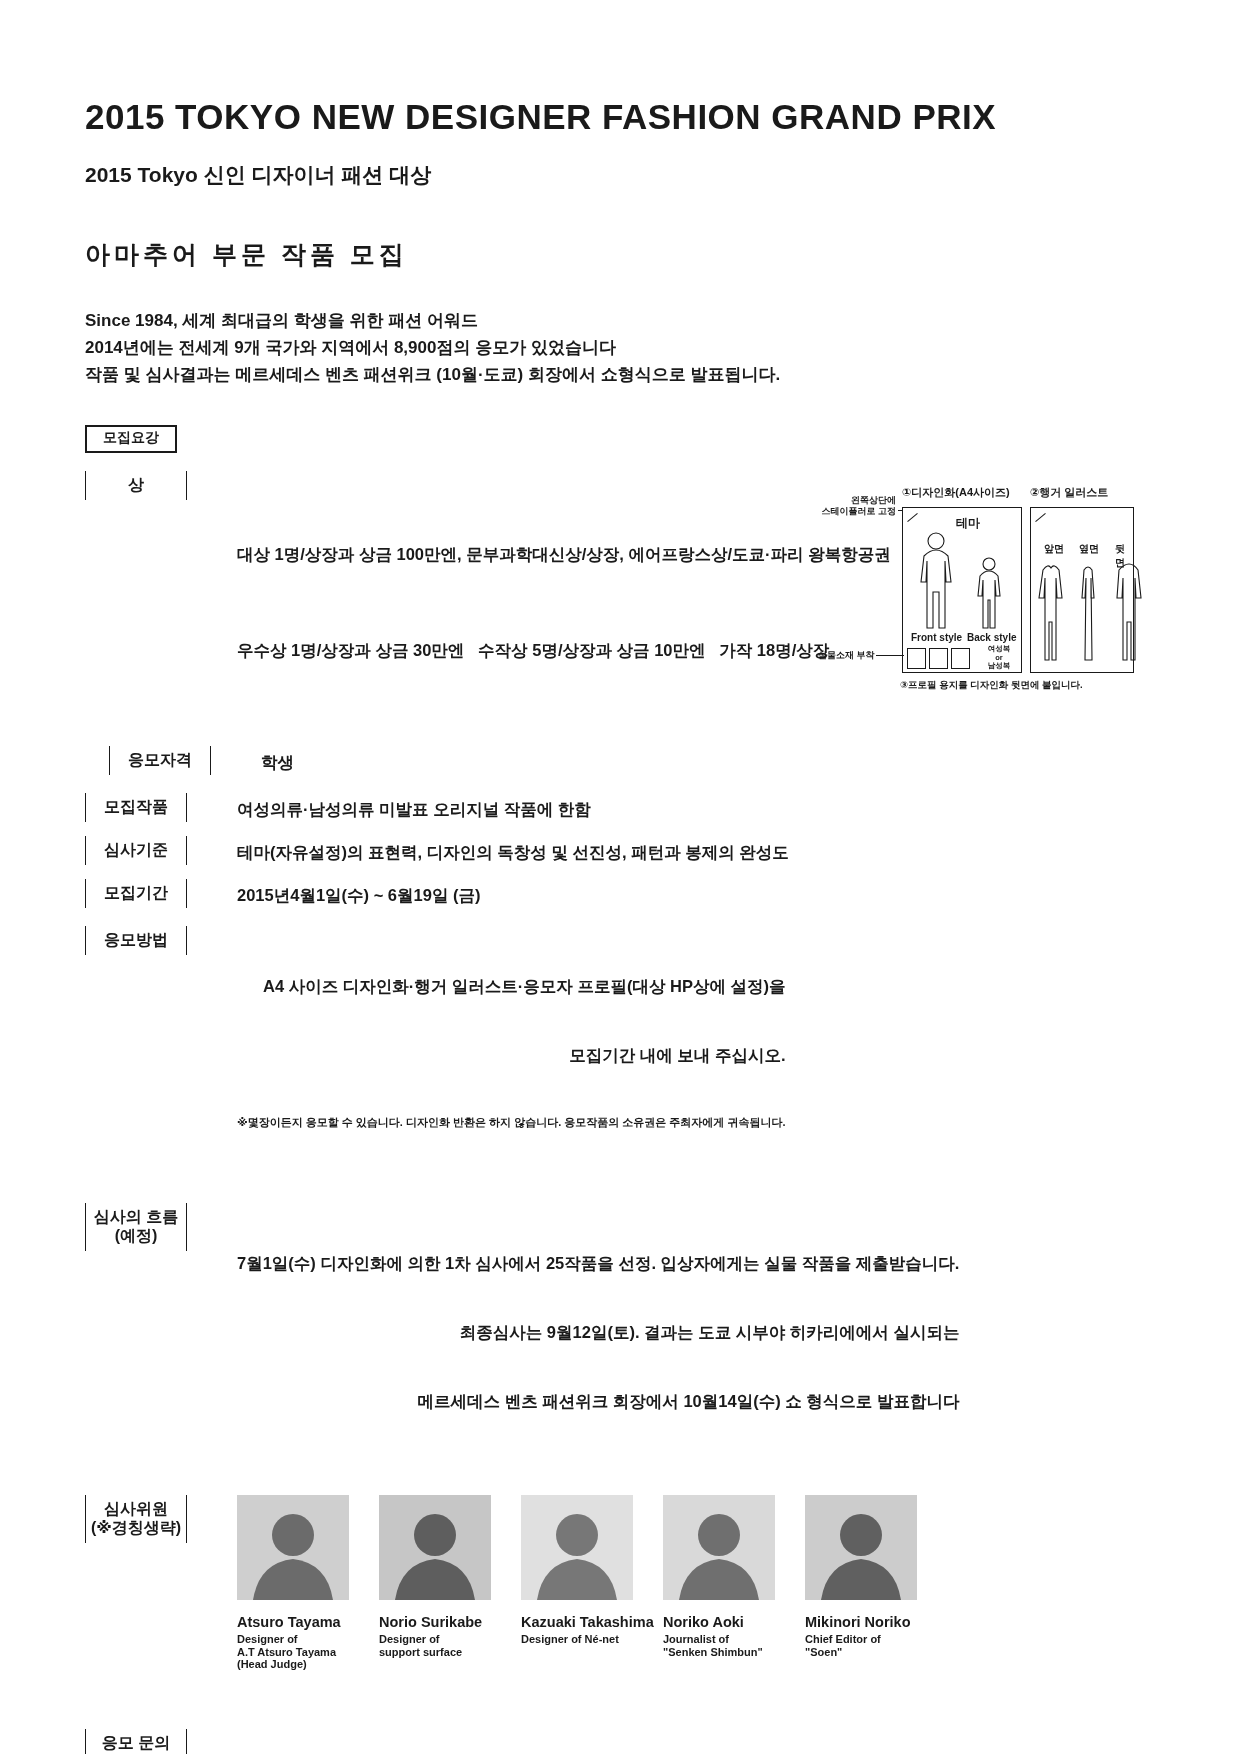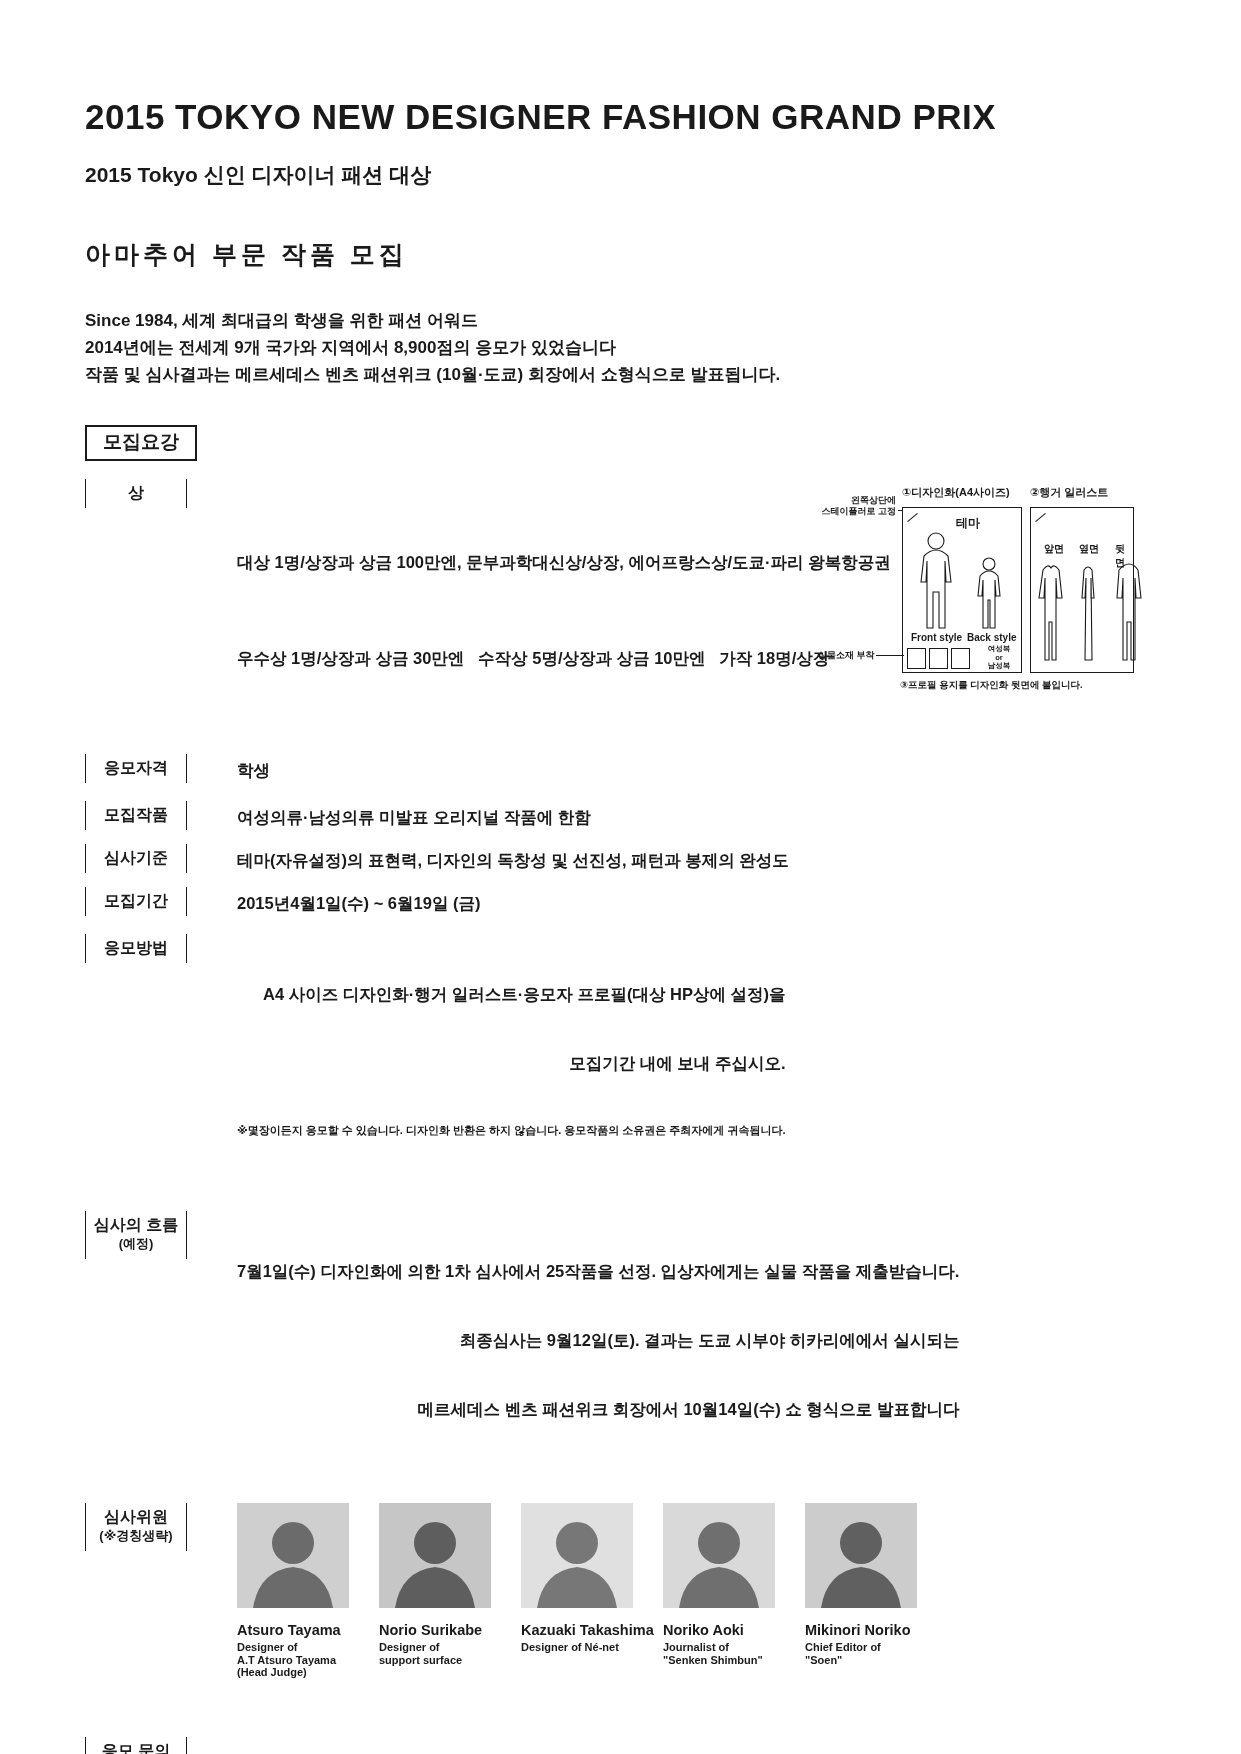--- a/index.html
+++ b/index.html
@@ -6,30 +6,30 @@
   body{
     width:1241px;height:1754px;position:relative;
     font-family:"Liberation Sans","DejaVu Sans",sans-serif;
     color:#1a1a1a;overflow:hidden;
   }
   .page{position:absolute;left:85px;top:0;width:1075px;}
   .title{margin:97px 0 0 0;font-size:35px;font-weight:700;letter-spacing:.5px;white-space:nowrap;}
   .subtitle{margin-top:24px;font-size:21px;font-weight:700;}
   .section-heading{margin-top:49px;font-size:25px;font-weight:700;letter-spacing:4px;}
   .intro{margin-top:36px;font-size:17px;font-weight:700;line-height:27px;}
-  .req-box{display:inline-block;margin-top:37px;border:2px solid #1a1a1a;padding:2px 16px 4px;font-size:19px;font-weight:700;}
+  .req-box{display:inline-block;margin-top:37px;border:2px solid #1a1a1a;padding:2px 16px 4px;font-size:14px;font-weight:700;}
   .row{display:flex;align-items:flex-start;}
   .row-label{width:100px;flex:0 0 100px;border-left:1px solid #1a1a1a;border-right:1px solid #1a1a1a;
     text-align:center;font-size:16px;font-weight:700;padding:4px 0 6px;line-height:19px;}
-  .row-label .sub{font-size:13px;}
+  .row-label .sub{font-size:16px;}
   .row-content{margin-left:50px;font-size:16.5px;font-weight:700;line-height:26px;padding-top:3px;white-space:pre-wrap;}
   .lh32 .row-content{line-height:32px;}
   .lh23 .row-content{line-height:23px;text-align:right;}
   .small-note{font-size:11px;line-height:14px;margin-top:2px;}
-  .mt18{margin-top:18px;}.mt16{margin-top:16px;}.mt14{margin-top:14px;}.mt28{margin-top:28px;}.mt36{margin-top:36px;}.mt58{margin-top:58px;}
+  .mt18{margin-top:18px;}.mt16{margin-top:16px;margin-left:24px;}.mt14{margin-top:14px;}.mt28{margin-top:28px;}.mt36{margin-top:36px;}.mt58{margin-top:58px;}
   .judges{display:flex;margin-left:50px;padding-top:0;}
   .judge{width:112px;margin-right:30px;}
   .judge-photo{width:112px;height:105px;background:#d6d6d6;overflow:hidden;}
   .judge:nth-child(1) .judge-photo{background:#cfcfcf;}
   .judge:nth-child(2) .judge-photo{background:#c6c6c6;}
   .judge:nth-child(3) .judge-photo{background:#e0e0e0;}
   .judge:nth-child(4) .judge-photo{background:#d9d9d9;}
   .judge:nth-child(5) .judge-photo{background:#cccccc;}
   .judge-name{margin-top:14px;font-size:14.5px;font-weight:700;line-height:16px;white-space:nowrap;}
   .judge-desc{margin-top:3px;font-size:11px;font-weight:700;line-height:12.5px;}

